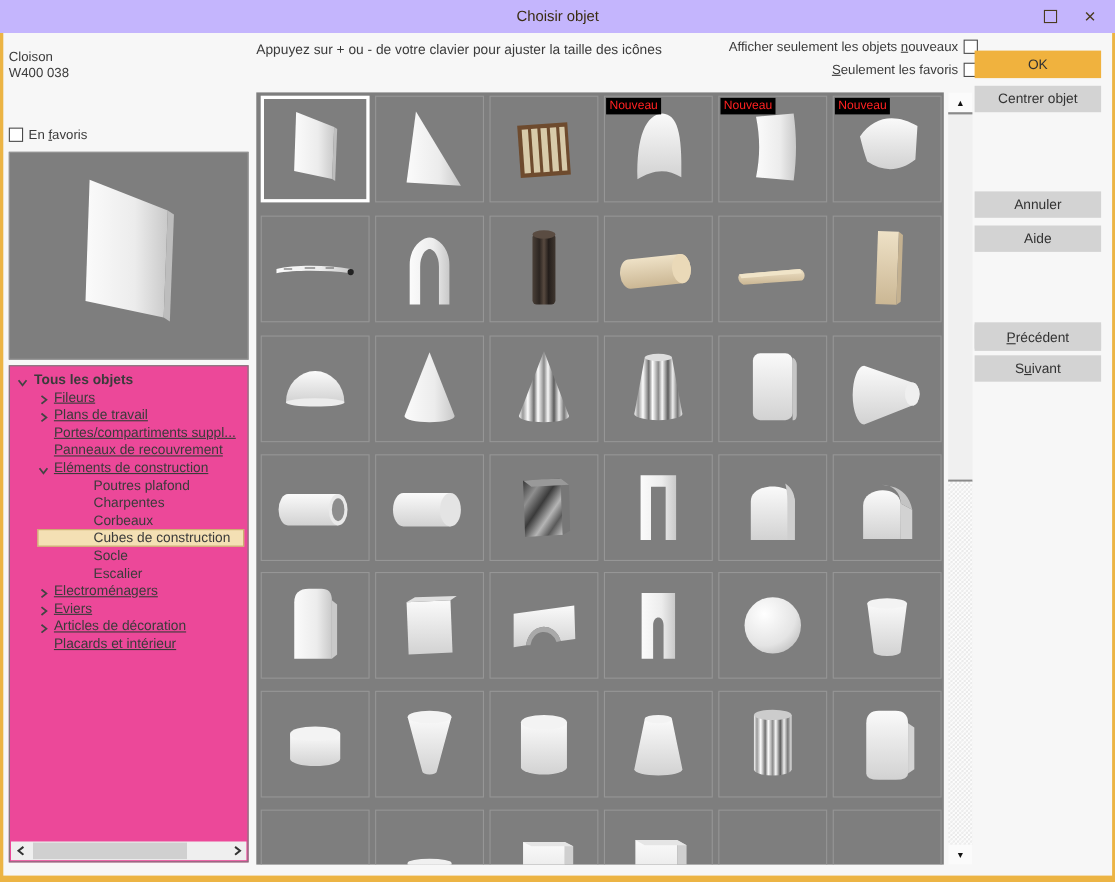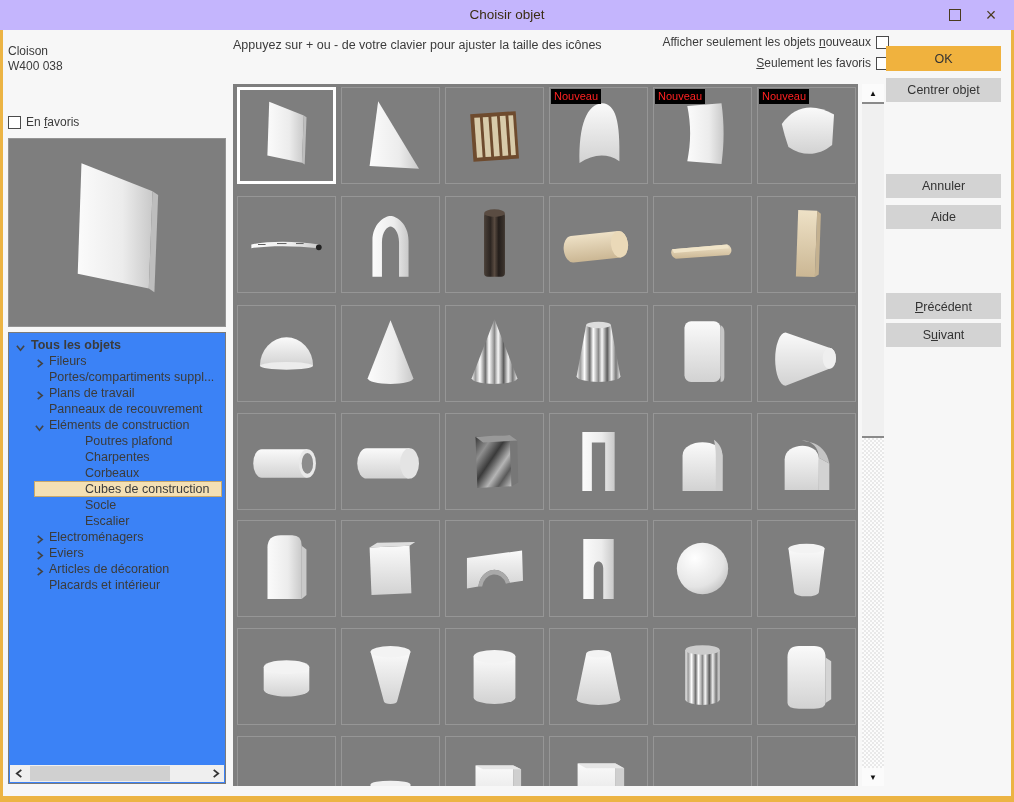--- a/index.html
+++ b/index.html
@@ -21,26 +21,26 @@
 
   
   .objname{position:absolute;left:5px;top:14px;font-size:12px;color:#3b3b3b;}
   .objref{position:absolute;left:5px;top:29px;font-size:12px;color:#3b3b3b;}
   .cbrow{position:absolute;display:flex;align-items:center;gap:5px;font-size:12px;color:#3b3b3b;}
   .cbrow.fav{left:5px;top:85px;}
   .cbbox{width:13px;height:13px;background:#fff;border:1px solid #4a4a4a;box-sizing:border-box;flex:0 0 auto;}
   .preview{position:absolute;left:5px;top:108px;width:218px;height:189px;background:#7E7E7E;
     border:1px solid #949494;box-sizing:border-box;}
   .preview svg{width:100%;height:100%;}
-  .tree{position:absolute;left:5px;top:302px;width:218px;height:452px;background:#3b82f6;
+  .tree{position:absolute;left:5px;top:302px;width:218px;height:452px;background:#ec4899;
     border:1px solid #7a7a7a;box-sizing:border-box;overflow:hidden;}
   .trow{position:relative;height:16px;line-height:16px;font-size:12.5px;color:#3b3b3b;white-space:nowrap;}
   .trow .tlabel{position:relative;z-index:1;}
   .trow.l0 .tlabel{margin-left:22px;font-weight:bold;}
-  .trow.l1 .tlabel{margin-left:40px;}
+  .trow.l1 .tlabel{margin-left:40px;text-decoration:underline;}
   .trow.l2 .tlabel{margin-left:76px;}
   .trow .arrow{position:absolute;top:3px;z-index:1;}
   .trow.l0 .arrow{left:7px;}
   .trow.l1 .arrow{left:26px;}
   .trow.selected::before{content:"";position:absolute;left:25px;right:3px;top:0;bottom:0;
     background:#F4E0B4;border:1px solid #C9A96A;box-sizing:border-box;}
   .treepad{height:4px;}
   .hscroll{position:absolute;left:1px;right:1px;bottom:1px;height:17px;background:#EFEFEF;}
   .hbtn{position:absolute;top:0;width:18px;height:17px;display:flex;align-items:center;justify-content:center;}
   .hbtn.left{left:0;} .hbtn.right{right:0;}
@@ -167,24 +167,24 @@
 
     <div class="tree">
       <div class="treepad"></div>
       <div id="treeItems">
           <div class="trow l0"><span class="arrow"><svg width="9" height="9" viewBox="0 0 10 10">
                 <path d="M3,1 L8,5 L3,9" fill="none" stroke="#444" stroke-width="1.8" transform="rotate(90 5 5)"></path>
               </svg></span><span class="tlabel">Tous les objets</span></div>
           <div class="trow l1"><span class="arrow"><svg width="9" height="9" viewBox="0 0 10 10">
                 <path d="M3,1 L8,5 L3,9" fill="none" stroke="#444" stroke-width="1.8"></path>
               </svg></span><span class="tlabel">Fileurs</span></div>
-          <div class="trow l1"><span class="tlabel">Portes/compartiments suppl...</span></div>
           <div class="trow l1"><span class="arrow"><svg width="9" height="9" viewBox="0 0 10 10">
                 <path d="M3,1 L8,5 L3,9" fill="none" stroke="#444" stroke-width="1.8"></path>
               </svg></span><span class="tlabel">Plans de travail</span></div>
+          <div class="trow l1"><span class="tlabel">Portes/compartiments suppl...</span></div>
           <div class="trow l1"><span class="tlabel">Panneaux de recouvrement</span></div>
           <div class="trow l1"><span class="arrow"><svg width="9" height="9" viewBox="0 0 10 10">
                 <path d="M3,1 L8,5 L3,9" fill="none" stroke="#444" stroke-width="1.8" transform="rotate(90 5 5)"></path>
               </svg></span><span class="tlabel">Eléments de construction</span></div>
           <div class="trow l2"><span class="tlabel">Poutres plafond</span></div>
           <div class="trow l2"><span class="tlabel">Charpentes</span></div>
           <div class="trow l2"><span class="tlabel">Corbeaux</span></div>
           <div class="trow l2 selected"><span class="tlabel">Cubes de construction</span></div>
           <div class="trow l2"><span class="tlabel">Socle</span></div>
           <div class="trow l2"><span class="tlabel">Escalier</span></div>

